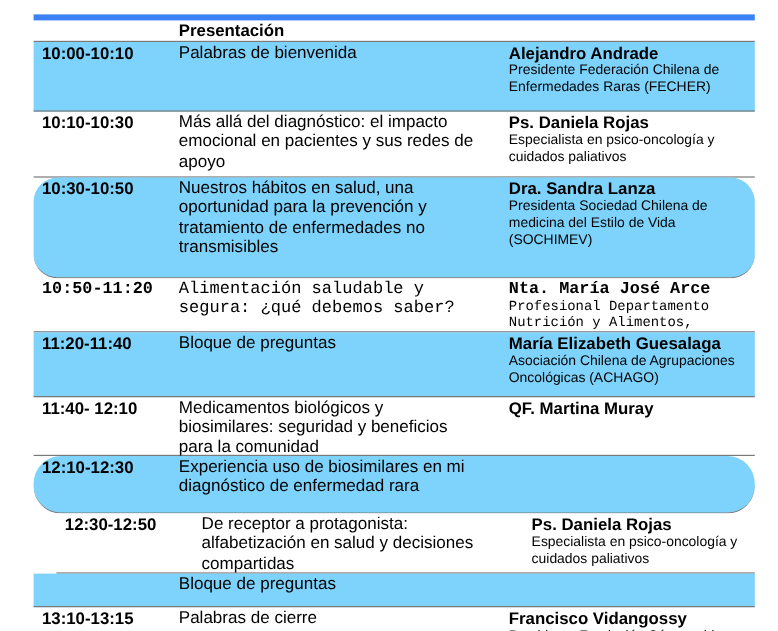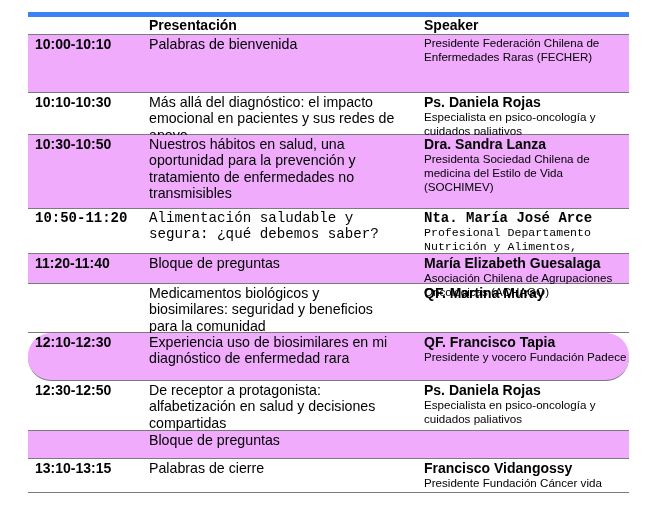--- a/index.html
+++ b/index.html
@@ -20,21 +20,21 @@
       left: 28px;
       top: 12px;
       width: 601px;
       border-top: 5px solid #3b82f6;
     }
     .row {
       position: relative;
       border-bottom: 1px solid #7a7a7a;
       box-sizing: border-box;
     }
-    .row.shaded { background: #f0abfc; }
+    .row.shaded { background: #7dd3fc; }
     .row.header { border-bottom: 1px solid #7a7a7a; }
     .cell {
       position: absolute;
       top: 1px;
     }
     .c-time {
       left: 7px;
       width: 110px;
       font-weight: bold;
       font-size: 14px;
@@ -67,84 +67,81 @@
     }
   </style>
 </head>
 <body>
 
 <div class="agenda">
 
   <div class="row header" style="height:18px;">
     <div class="cell c-time"></div>
     <div class="cell c-pres" style="top:0px;">Presentación</div>
-    <div class="cell c-spk" style="top:0px;">Speaker</div>
   </div>
 
   <div class="row shaded" style="height:58px;">
     <div class="cell c-time">10:00-10:10</div>
     <div class="cell c-pres">Palabras de bienvenida</div>
     <div class="cell c-spk">
+      <div class="spk-name">Alejandro Andrade</div>
       <div class="spk-role">Presidente Federación Chilena de Enfermedades Raras (FECHER)</div>
     </div>
   </div>
 
-  <div class="row" style="height:42px;">
+  <div class="row" style="height:55px;">
     <div class="cell c-time">10:10-10:30</div>
     <div class="cell c-pres">Más allá del diagnóstico: el impacto emocional en pacientes y sus redes de apoyo</div>
     <div class="cell c-spk">
       <div class="spk-name">Ps. Daniela Rojas</div>
       <div class="spk-role">Especialista en psico-oncología y cuidados paliativos</div>
     </div>
   </div>
 
-  <div class="row shaded" style="height:74px;">
+  <div class="row shaded" style="height:84px;border-radius:20px;">
     <div class="cell c-time">10:30-10:50</div>
     <div class="cell c-spk">
       <div class="spk-name">Dra. Sandra Lanza</div>
       <div class="spk-role">Presidenta Sociedad Chilena de medicina del Estilo de Vida (SOCHIMEV)</div>
     </div>
     <div class="cell c-pres">Nuestros hábitos en salud, una oportunidad para la prevención y tratamiento de enfermedades no transmisibles</div>
   </div>
 
   <div class="row" style="height:45px;font-family:Liberation Mono, monospace;">
     <div class="cell c-time">10:50-11:20</div>
     <div class="cell c-pres">Alimentación saludable y segura: ¿qué debemos saber?</div>
     <div class="cell c-spk">
       <div class="spk-name">Nta. María José Arce</div>
       <div class="spk-role">Profesional Departamento Nutrición y Alimentos, Ministerio de Salud</div>
     </div>
   </div>
 
-  <div class="row shaded" style="height:30px;">
+  <div class="row shaded" style="height:54px;">
     <div class="cell c-time">11:20-11:40</div>
     <div class="cell c-pres">Bloque de preguntas</div>
     <div class="cell c-spk">
       <div class="spk-name">María Elizabeth Guesalaga</div>
       <div class="spk-role">Asociación Chilena de Agrupaciones Oncológicas (ACHAGO)</div>
     </div>
   </div>
 
   <div class="row" style="height:49px;">
+    <div class="cell c-time">11:40- 12:10</div>
     <div class="cell c-pres">Medicamentos biológicos y biosimilares: seguridad y beneficios para la comunidad</div>
     <div class="cell c-spk">
       <div class="spk-name">QF. Martina Muray</div>
     </div>
   </div>
 
   <div class="row shaded" style="height:48px;border-radius:23px;">
     <div class="cell c-time">12:10-12:30</div>
     <div class="cell c-pres">Experiencia uso de biosimilares en mi diagnóstico de enfermedad rara</div>
-    <div class="cell c-spk">
-      <div class="spk-name">QF. Francisco Tapia</div>
-      <div class="spk-role">Presidente y vocero Fundación Padece</div>
-    </div>
   </div>
 
-  <div class="row" style="height:50px;">
+  <div class="row" style="height:50px;margin-left:19px;">
     <div class="cell c-time">12:30-12:50</div>
     <div class="cell c-pres">De receptor a protagonista: alfabetización en salud y decisiones compartidas</div>
     <div class="cell c-spk">
       <div class="spk-name">Ps. Daniela Rojas</div>
       <div class="spk-role">Especialista en psico-oncología y cuidados paliativos</div>
     </div>
   </div>
 
   <div class="row shaded" style="height:28px;">
     <div class="cell c-pres">Bloque de preguntas</div>

